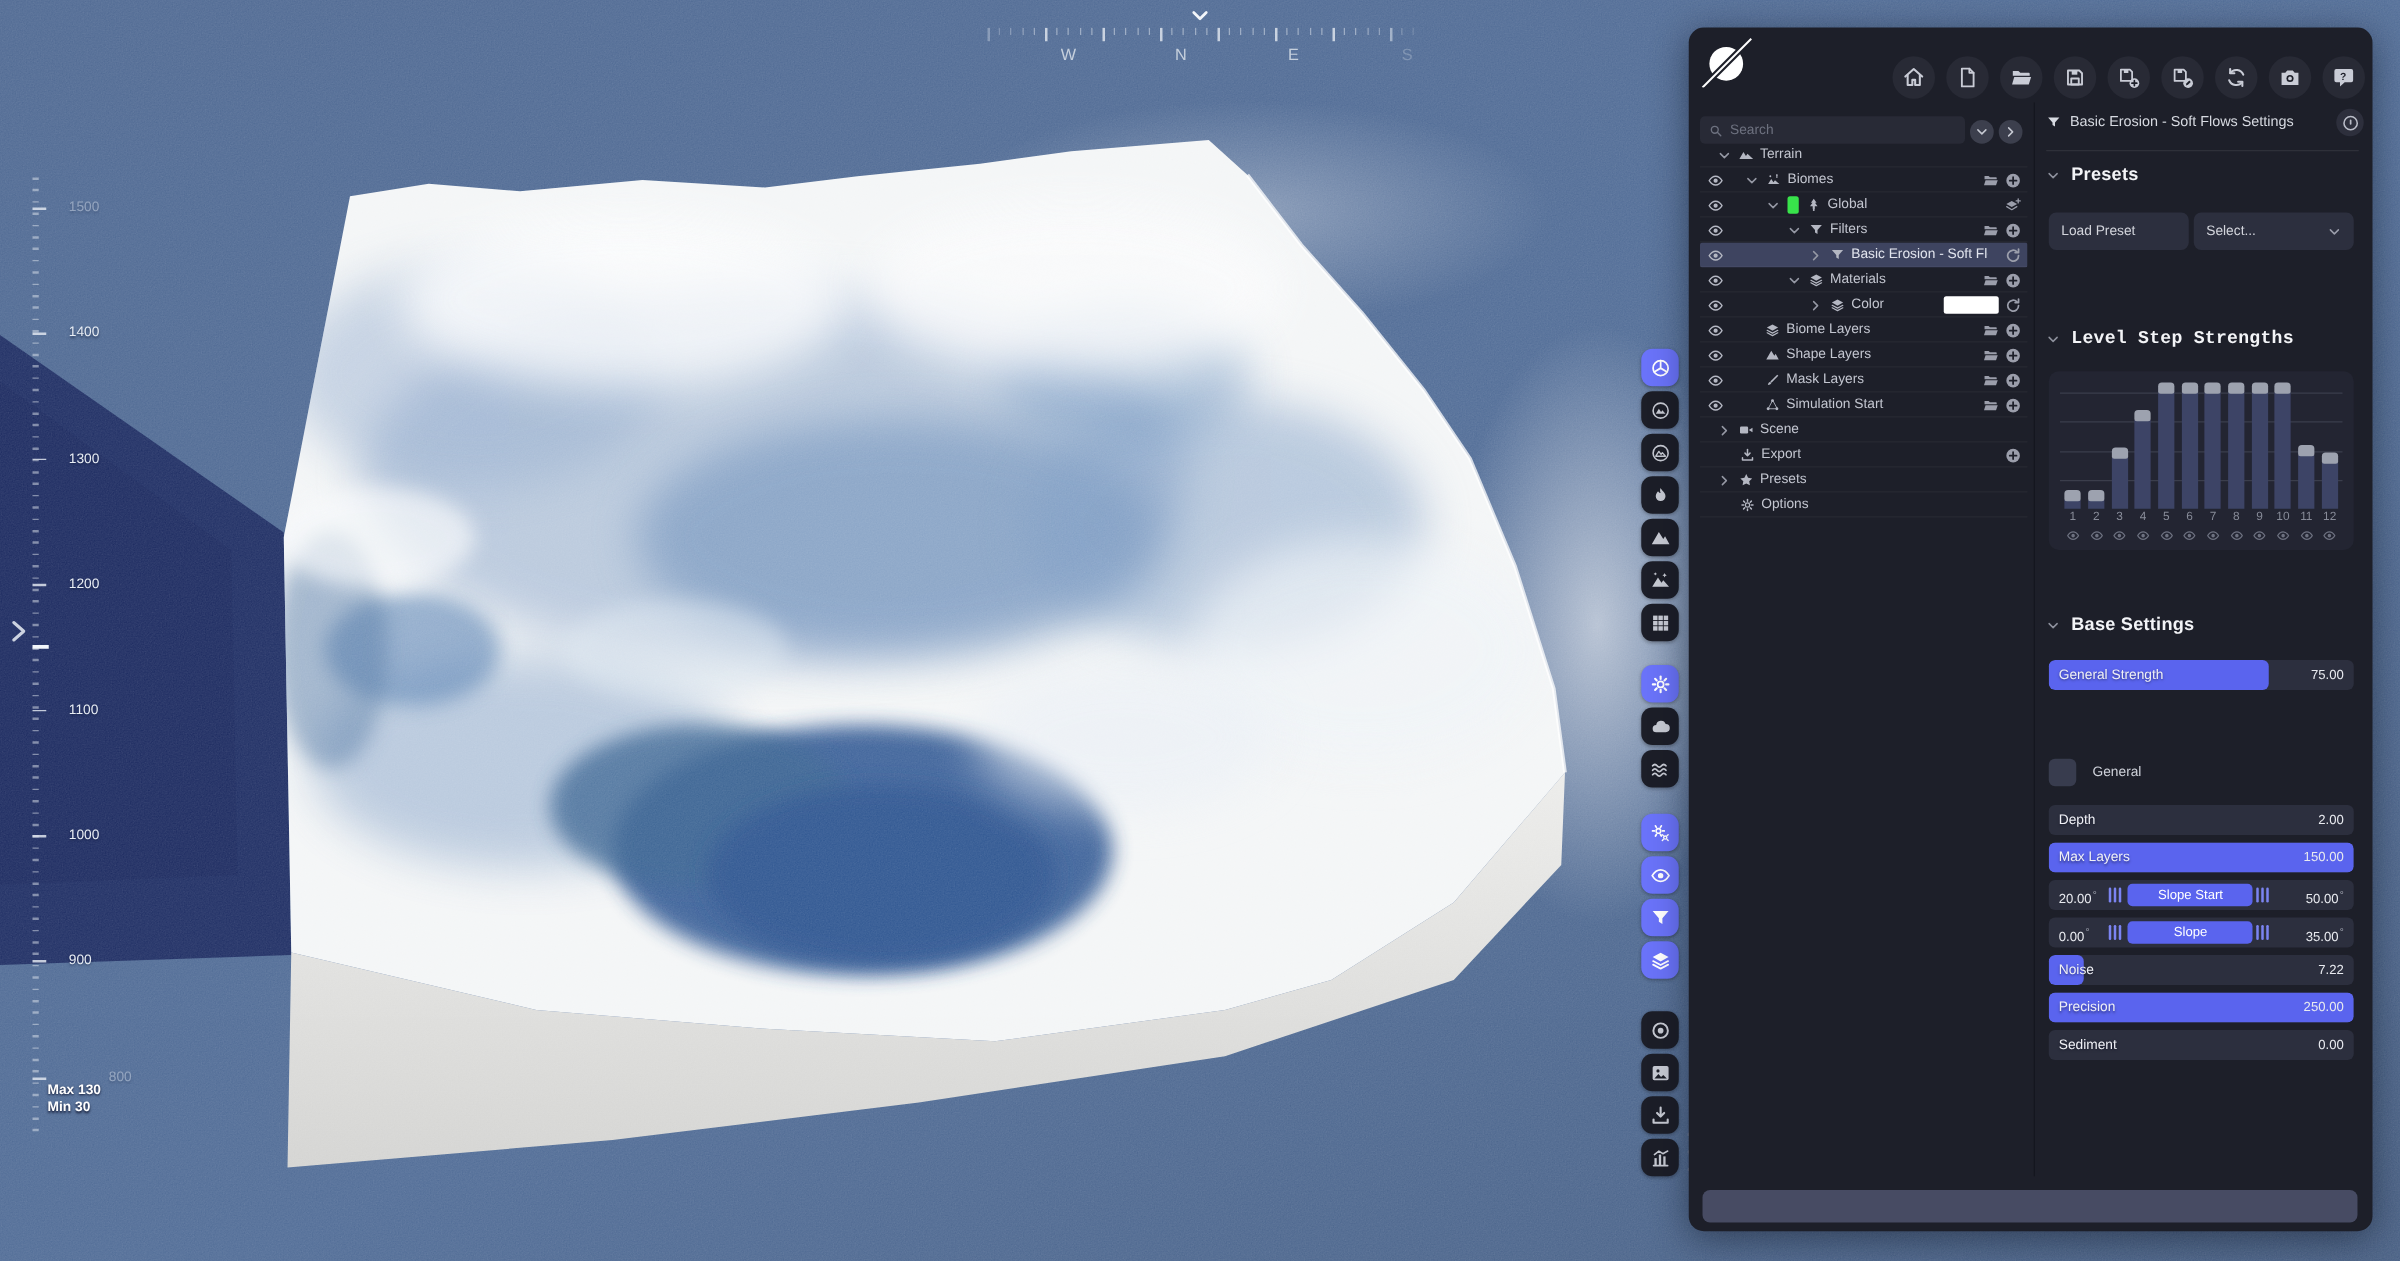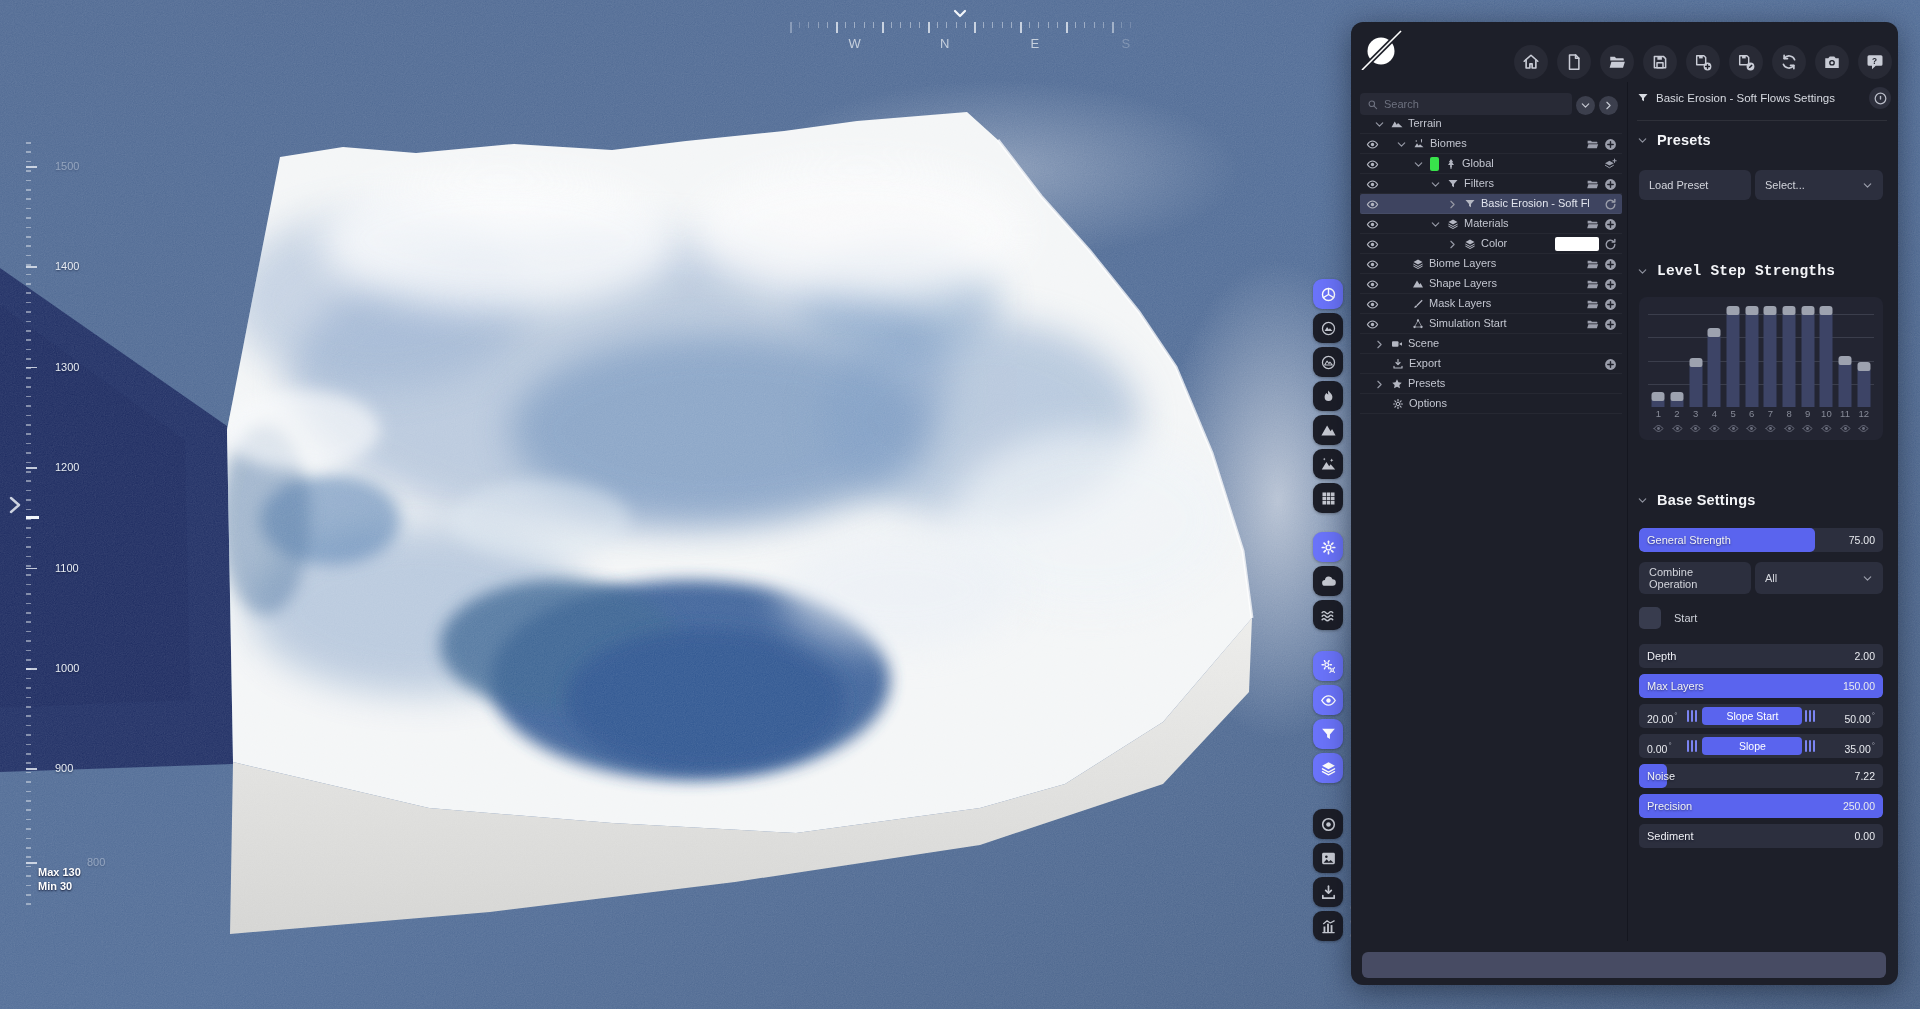--- a/index.html
+++ b/index.html
@@ -1310,35 +1310,24 @@
       </div>
 
       <div id="gs-slider">
           <div class="slider">
             <div class="fill" style="width: 72%;"></div>
             <span class="s-label">General Strength</span>
             <span class="s-value">75.00</span>
           </div>
         </div>
 
-      <div id="combine-row">
-        <div class="label-box">Combine Operation</div>
-        <div class="select-box">
-          <span class="sel-val">All</span>
-          <span class="icon s-chev" style="width:11px;height:11px;">
-              <svg viewBox="0 0 24 24">
-                <polyline points="5,8.5 12,15.5 19,8.5" fill="none" stroke="currentColor" stroke-width="2.6" stroke-linecap="round" stroke-linejoin="round"></polyline>
-              </svg>
-            </span>
-        </div>
-      </div>
 
       <div id="invert-row">
         <div id="invert-check"></div>
-        <span class="inv-label">Start</span>
+        <span class="inv-label">General</span>
       </div>
 
       <div id="sliders">
           <div class="slider">
             <span class="s-label">Depth</span>
             <span class="s-value">2.00</span>
           </div>
           <div class="slider">
             <div class="fill" style="width: 100%;"></div>
             <span class="s-label">Max Layers</span>

